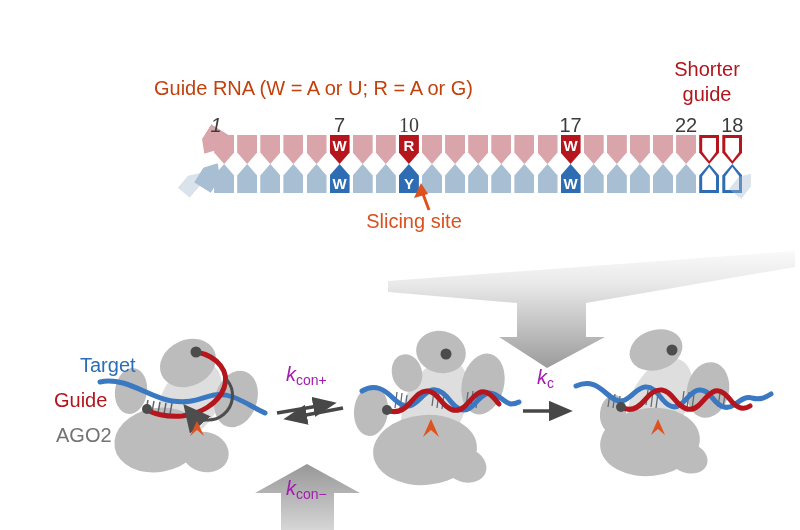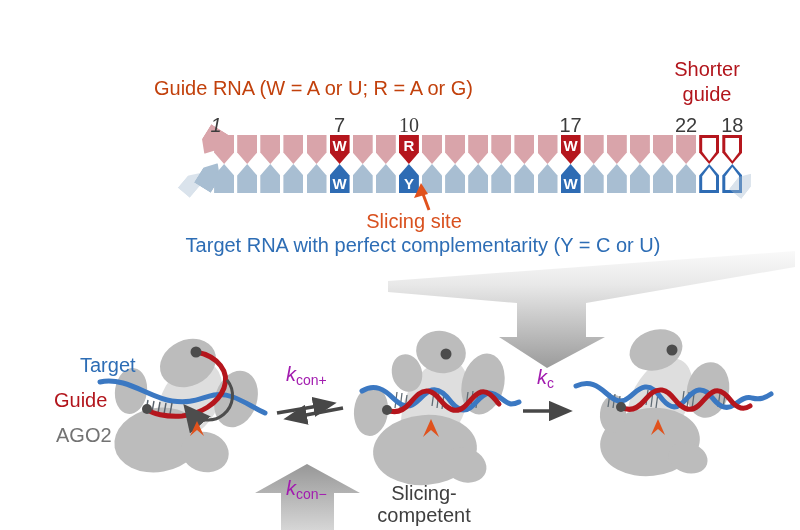--- a/index.html
+++ b/index.html
@@ -339,33 +339,28 @@
 
   <div class="txt guide-rna-label">Guide RNA (W = A or U; R = A or G)</div>
 
   <div class="txt shorter">
     <div>Shorter</div>
       <div>guide</div>
   </div>
 
   <div class="txt slicing-site">Slicing site</div>
 
-  <div class="txt target-rna-label">Target RNA with perfect complementarity (Y = C or U)</div>
 
   <div class="txt lbl-target">Target</div>
   <div class="txt lbl-guide">Guide</div>
   <div class="txt lbl-ago2">AGO2</div>
 
   <div class="rate kconp txt">
     <span class="k">k</span><span class="ks">con+</span>
   </div>
   <div class="rate kconm txt">
     <span class="k">k</span><span class="ks">con−</span>
   </div>
   <div class="rate kc txt">
     <span class="k">k</span><span class="ks">c</span>
   </div>
 
-  <div class="txt state">
-    <div>Slicing-</div>
-      <div>competent</div>
-  </div>
 </div>
 
 </body></html>

